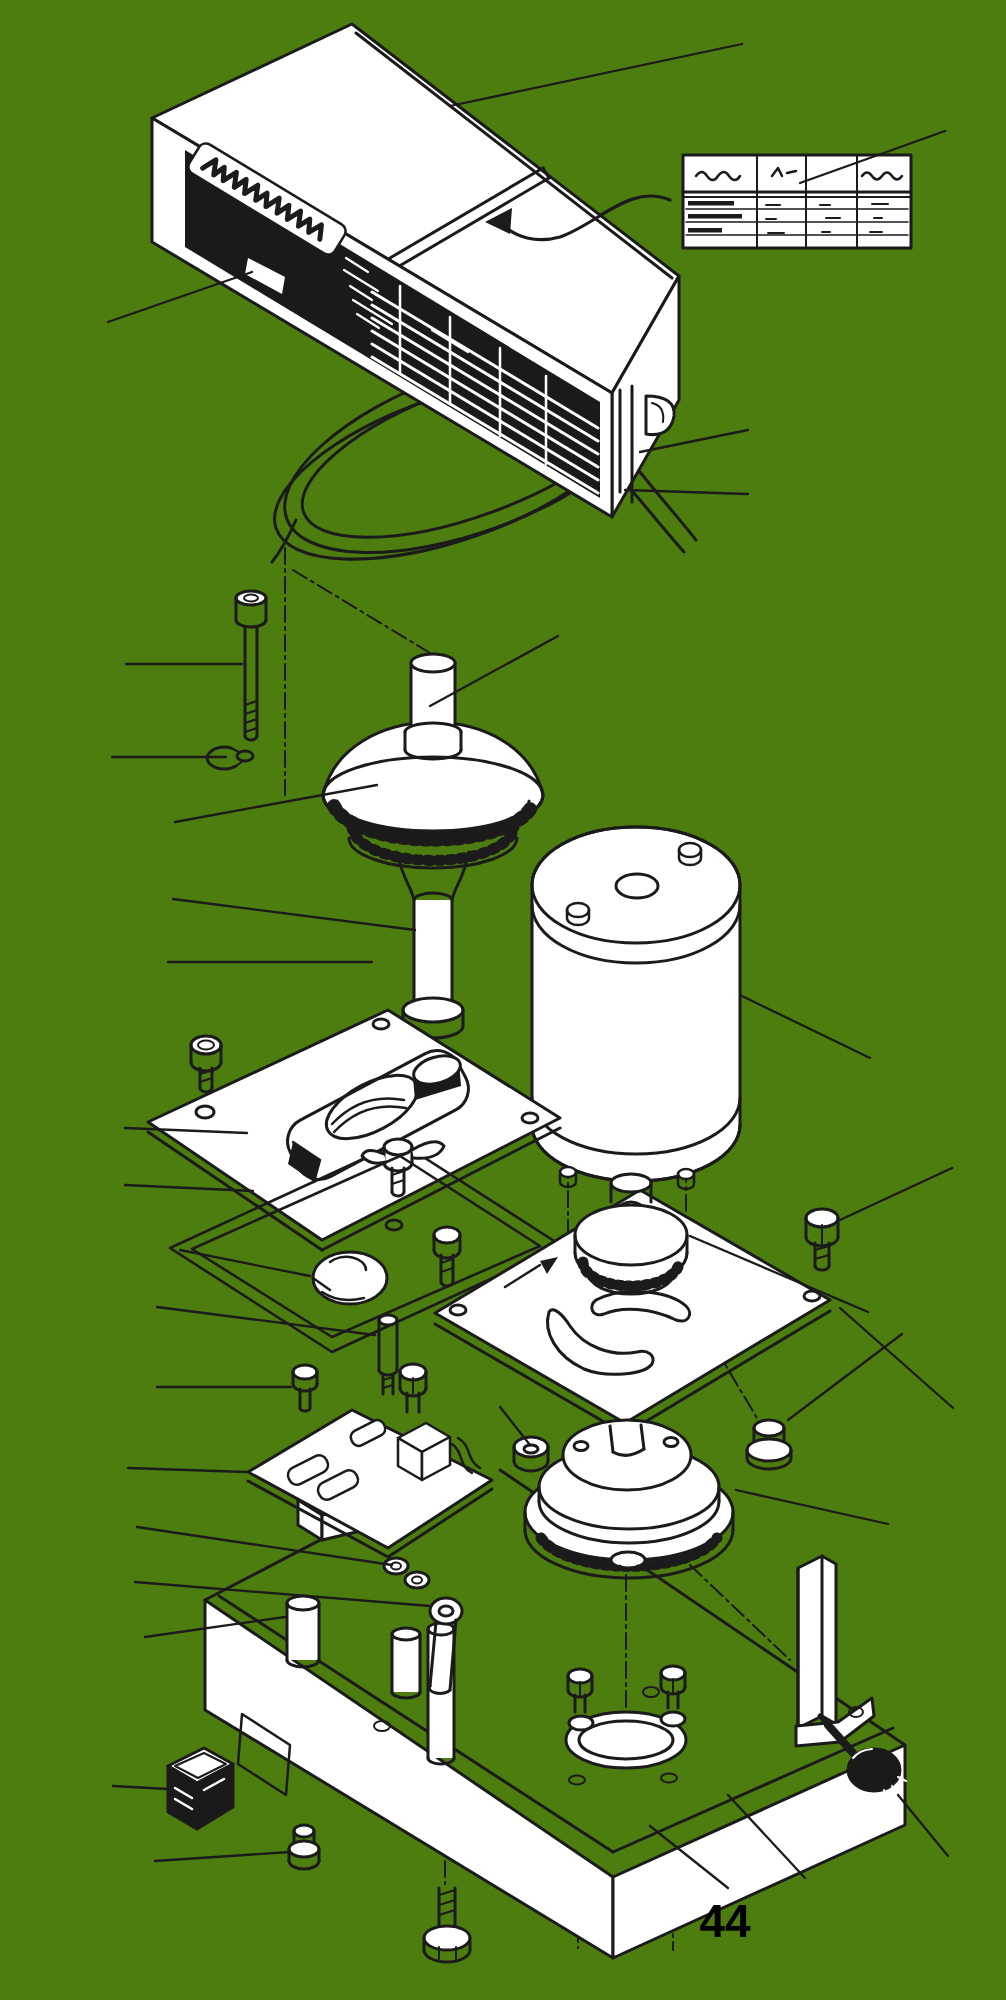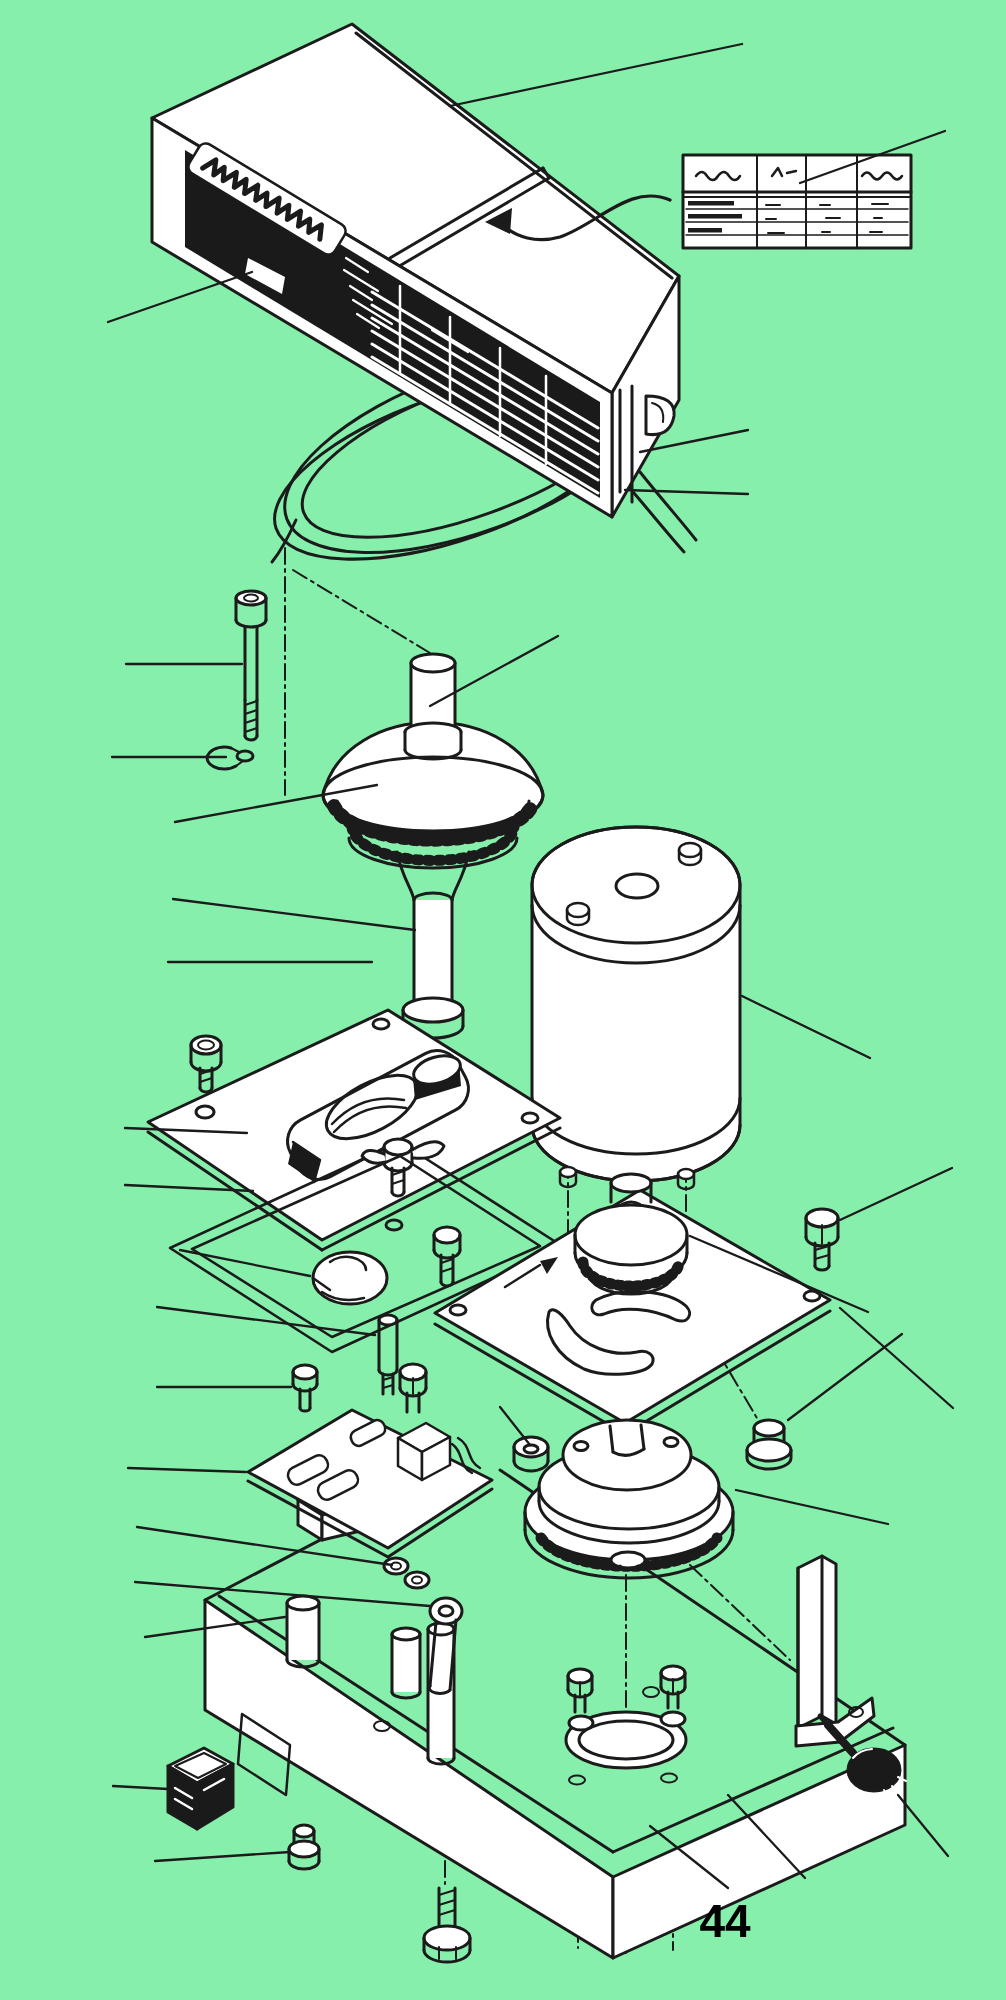--- a/index.html
+++ b/index.html
@@ -1,17 +1,17 @@
 <!DOCTYPE html>
 <html><head>
 <meta charset="utf-8">
 <style>
   html,body{margin:0;padding:0;background:#ffffff;}
   .page{
-    position:relative;width:1006px;height:2000px;background:#86efac;
+    position:relative;width:1006px;height:2000px;background:#4d7c0f;
     font-family:"Liberation Sans", sans-serif;overflow:hidden;
   }
   svg{position:absolute;left:0;top:0;display:block;}
   .pageNum{
     font-family:"Liberation Sans", sans-serif;
     font-weight:700;font-size:46px;fill:#000000;
   }
 </style>
 </head>
 <body>

